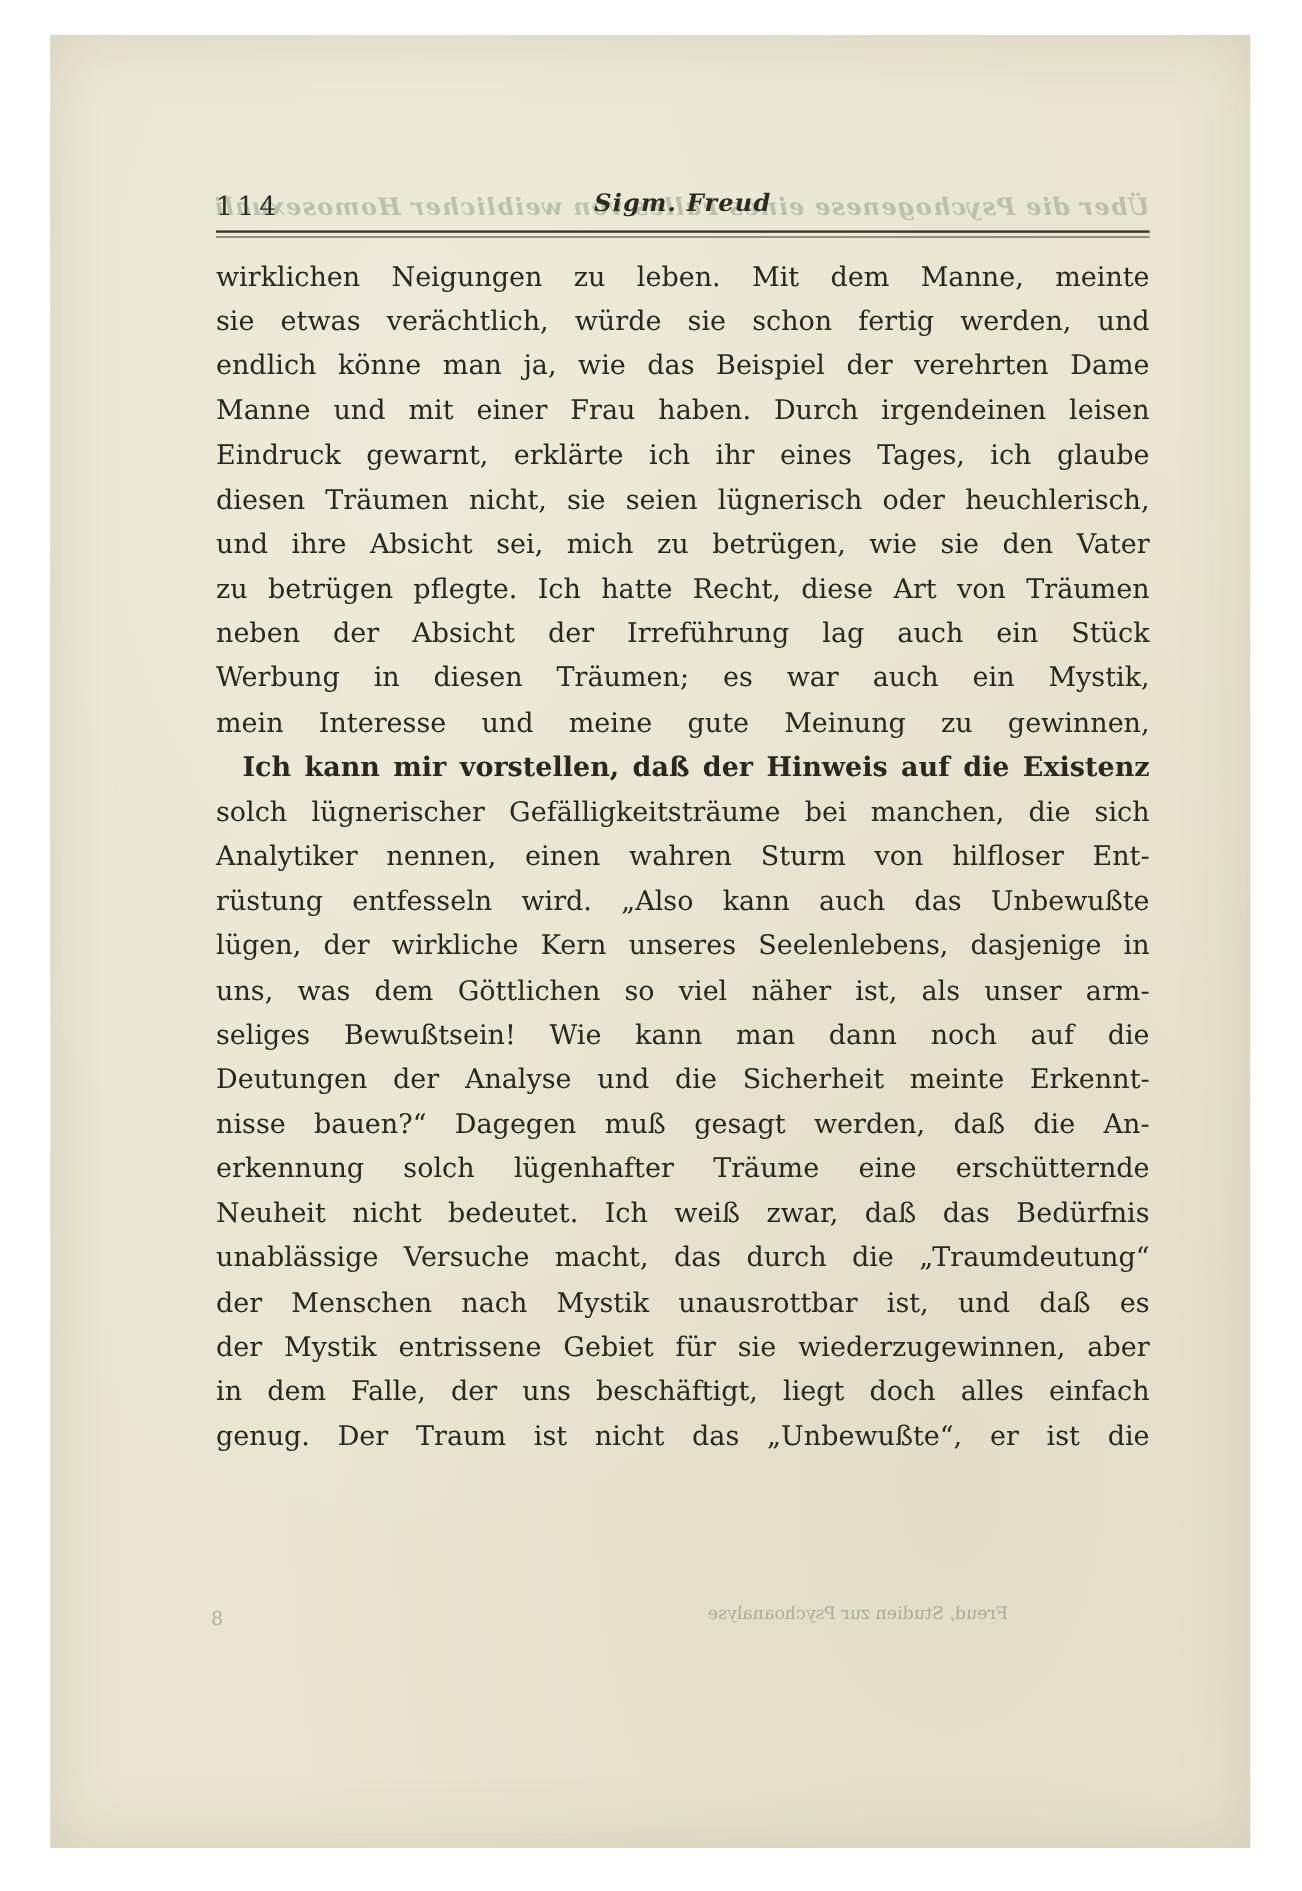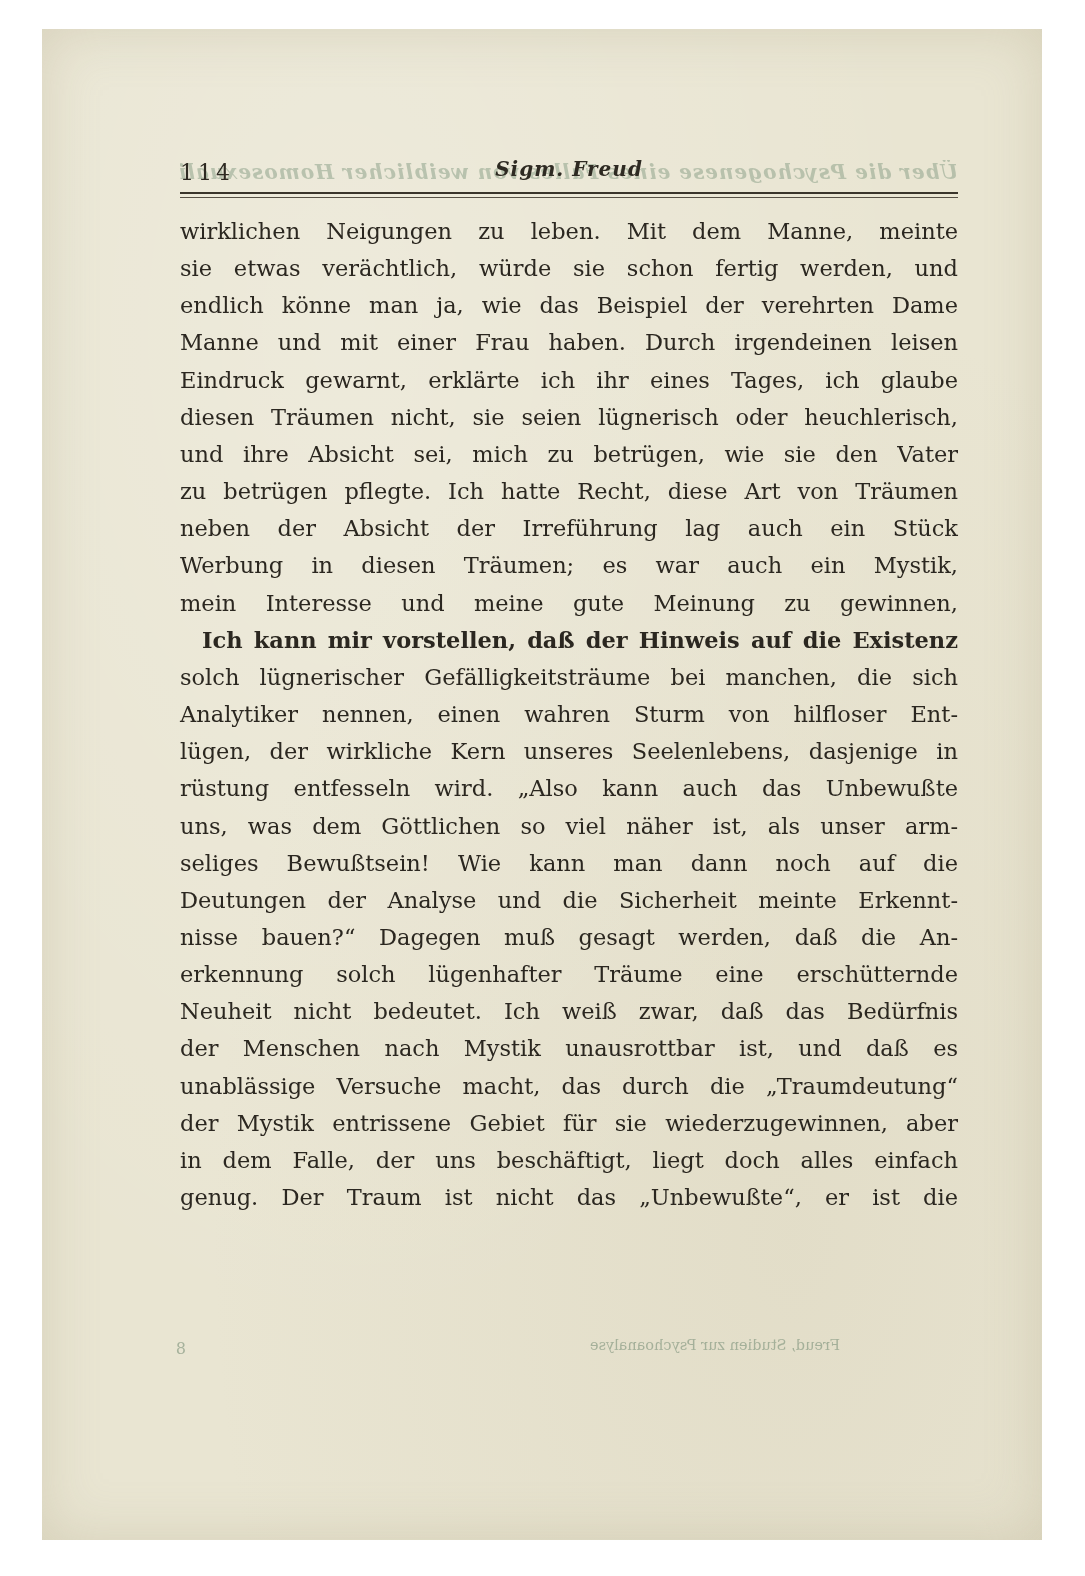--- a/index.html
+++ b/index.html
@@ -143,30 +143,30 @@
       <div class="text-line">Eindruck gewarnt, erklärte ich ihr eines Tages, ich glaube</div>
       <div class="text-line">diesen Träumen nicht, sie seien lügnerisch oder heuchlerisch,</div>
       <div class="text-line">und ihre Absicht sei, mich zu betrügen, wie sie den Vater</div>
       <div class="text-line">zu betrügen pflegte. Ich hatte Recht, diese Art von Träumen</div>
       <div class="text-line">neben der Absicht der Irreführung lag auch ein Stück</div>
       <div class="text-line">Werbung in diesen Träumen; es war auch ein Mystik,</div>
       <div class="text-line">mein Interesse und meine gute Meinung zu gewinnen,</div>
       <div class="text-line indent">Ich kann mir vorstellen, daß der Hinweis auf die Existenz</div>
       <div class="text-line">solch lügnerischer Gefälligkeitsträume bei manchen, die sich</div>
       <div class="text-line">Analytiker nennen, einen wahren Sturm von hilfloser Ent-</div>
+      <div class="text-line">rüstung entfesseln wird. „Also kann auch das Unbewußte</div>
       <div class="text-line">lügen, der wirkliche Kern unseres Seelenlebens, dasjenige in</div>
-      <div class="text-line">rüstung entfesseln wird. „Also kann auch das Unbewußte</div>
       <div class="text-line">uns, was dem Göttlichen so viel näher ist, als unser arm-</div>
       <div class="text-line">seliges Bewußtsein! Wie kann man dann noch auf die</div>
       <div class="text-line">Deutungen der Analyse und die Sicherheit meinte Erkennt-</div>
       <div class="text-line">nisse bauen?“ Dagegen muß gesagt werden, daß die An-</div>
       <div class="text-line">erkennung solch lügenhafter Träume eine erschütternde</div>
       <div class="text-line">Neuheit nicht bedeutet. Ich weiß zwar, daß das Bedürfnis</div>
+      <div class="text-line">unablässige Versuche macht, das durch die „Traumdeutung“</div>
       <div class="text-line">der Menschen nach Mystik unausrottbar ist, und daß es</div>
-      <div class="text-line">unablässige Versuche macht, das durch die „Traumdeutung“</div>
       <div class="text-line">der Mystik entrissene Gebiet für sie wiederzugewinnen, aber</div>
       <div class="text-line">in dem Falle, der uns beschäftigt, liegt doch alles einfach</div>
       <div class="text-line">genug. Der Traum ist nicht das „Unbewußte“, er ist die</div>
     </div>
 
     <div class="ghost ghost-footer-line">Freud, Studien zur Psychoanalyse.</div>
     <div class="ghost ghost-signature-mark">8</div>
 
   </div>
 </div>

